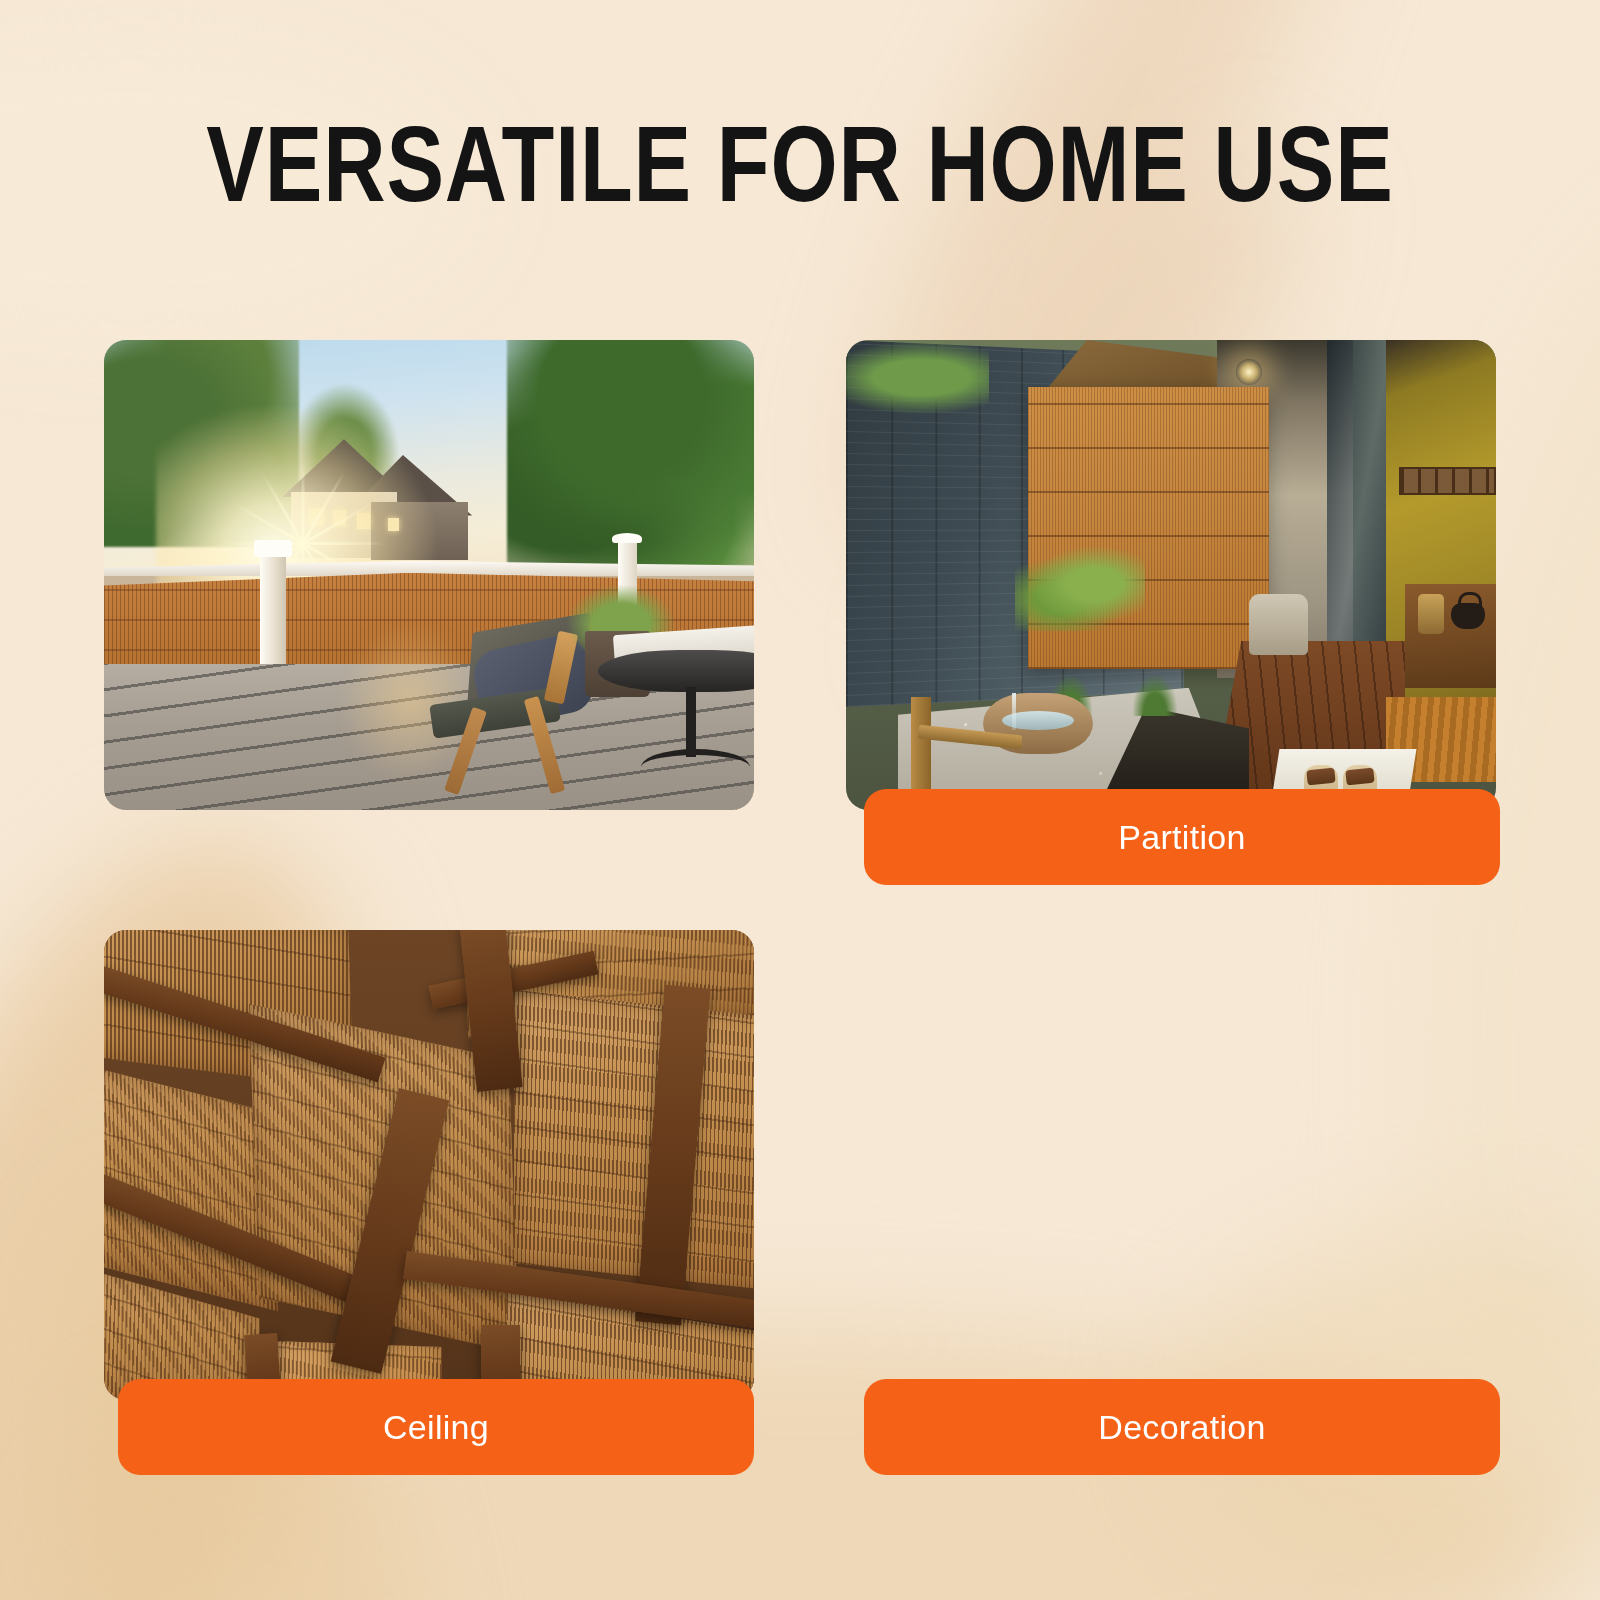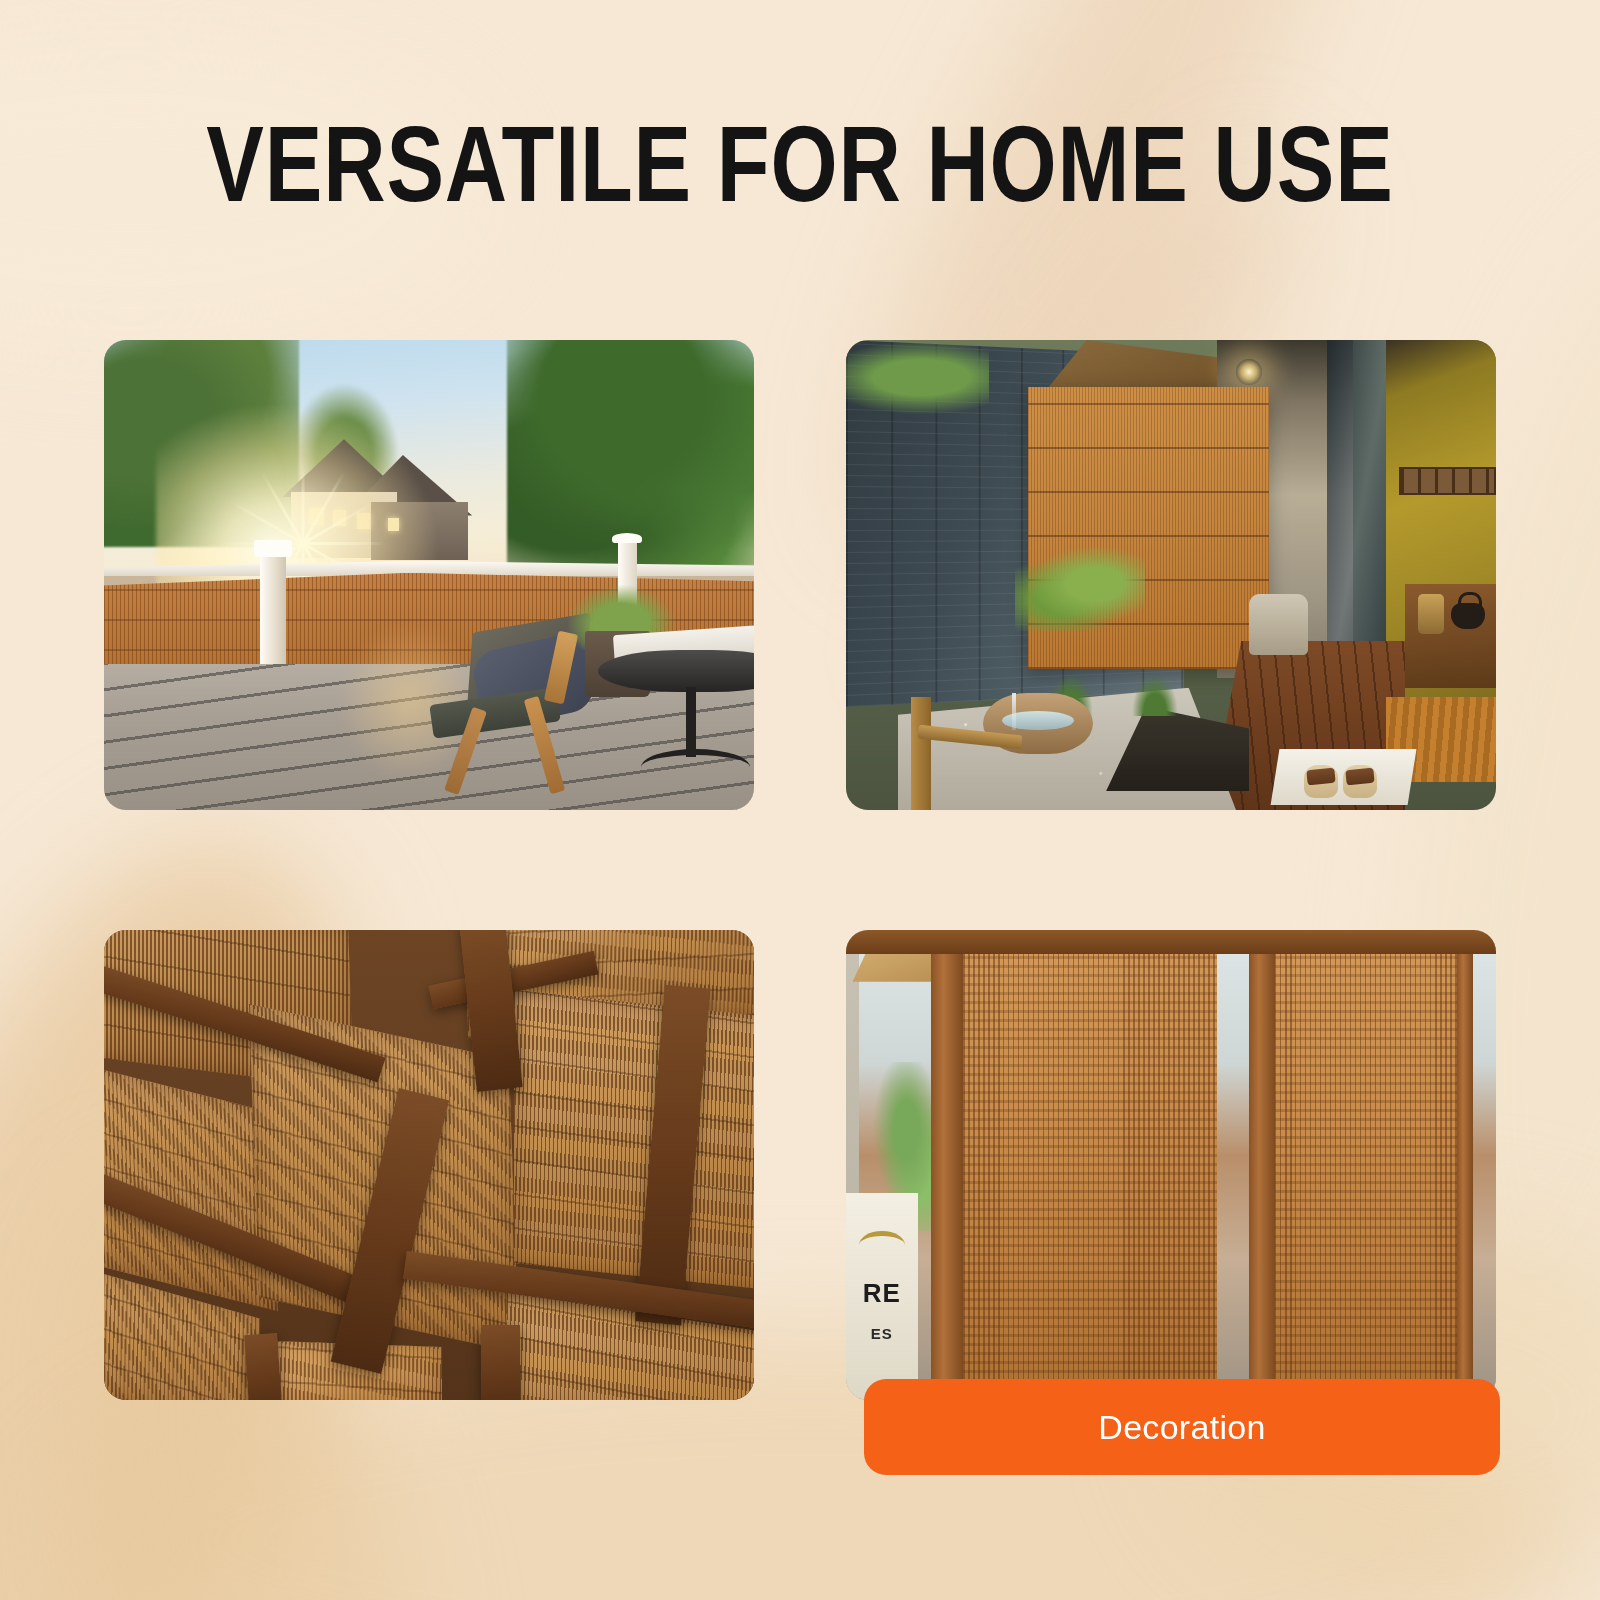--- a/index.html
+++ b/index.html
@@ -422,20 +422,23 @@
         <div class="basin2"></div>
         <div class="basinWater"></div>
         <div class="spoutPost"></div>
         <div class="spout"></div>
         <div class="waterfall"></div>
         <div class="mat"></div>
         <div class="slipper sl1"></div>
         <div class="slipper sl2"></div>
       </div>
     </div>
+    <div class="tag">
+      <span>Partition</span>
+    </div>
   </div>
 
   <div class="card">
     <div class="photo">
       <div class="scene">
         <div class="ceilBg"></div>
 
         <div class="cpanel" style="left:-6%;top:-4%;width:44%;height:34%;transform:skewY(9deg) rotate(-2deg);"></div>
         <div class="cpanel" style="left:56%;top:-6%;width:50%;height:26%;transform:skewY(-6deg) rotate(1deg);"></div>
         <div class="cpanel" style="left:-14%;top:32%;width:40%;height:42%;transform:skewY(17deg) rotate(-3deg);"></div>
@@ -449,41 +452,24 @@
         <div class="cbeam" style="left:50%;top:8%;width:26%;height:5%;transform:rotate(-12deg);"></div>
         <div class="cbeam" style="left:-14%;top:60%;width:56%;height:6%;transform:rotate(22deg);"></div>
         <div class="cbeam" style="left:40%;top:34%;width:8%;height:60%;transform:rotate(14deg);"></div>
         <div class="cbeam" style="left:56%;top:-2%;width:7%;height:36%;transform:rotate(-6deg);"></div>
         <div class="cbeam" style="left:84%;top:12%;width:7%;height:72%;transform:rotate(5deg);"></div>
         <div class="cbeam" style="left:46%;top:74%;width:60%;height:6%;transform:rotate(8deg);"></div>
         <div class="cbeam" style="left:58%;top:84%;width:6%;height:20%;"></div>
         <div class="cbeam" style="left:22%;top:86%;width:5%;height:18%;transform:rotate(-4deg);"></div>
       </div>
     </div>
+    <div class="tag">
+      <span>Ceiling</span>
+    </div>
   </div>
 
   <div class="card">
-    <div class="photo">
-      <div class="scene">
-        <div class="decBg"></div>
-        <div class="outsideView ov1"></div>
-        <div class="outsideView ov2"></div>
-        <div class="outsideView ov3"></div>
-        <div class="palm"></div>
-        <div class="awn"></div>
-        <div class="signBoard"></div>
-        <div class="signArc"></div>
-        <div class="signTxt1">RE</div>
-        <div class="signTxt2">ES</div>
-        <div class="blind bl1"></div>
-        <div class="blind bl2"></div>
-        <div class="frame fr1"></div>
-        <div class="frame fr2"></div>
-        <div class="frame fr3"></div>
-        <div class="frTop"></div>
-      </div>
-    </div>
     <div class="tag">
       <span>Decoration</span>
     </div>
   </div>
 
 </div>
 
 </body></html>

